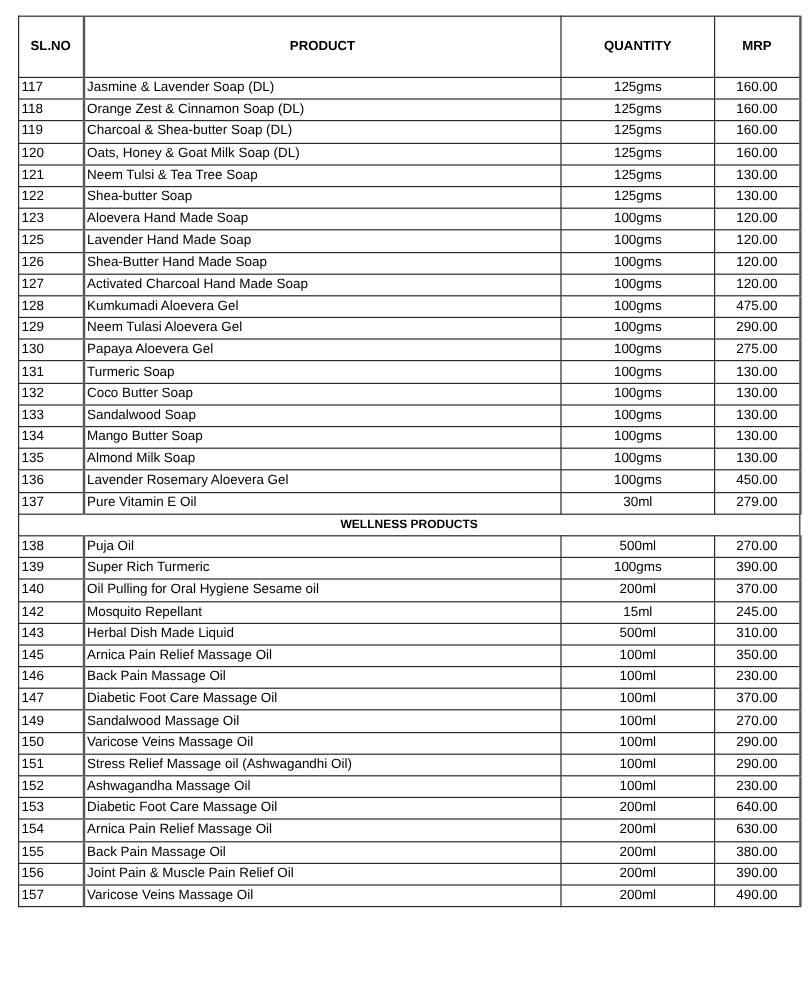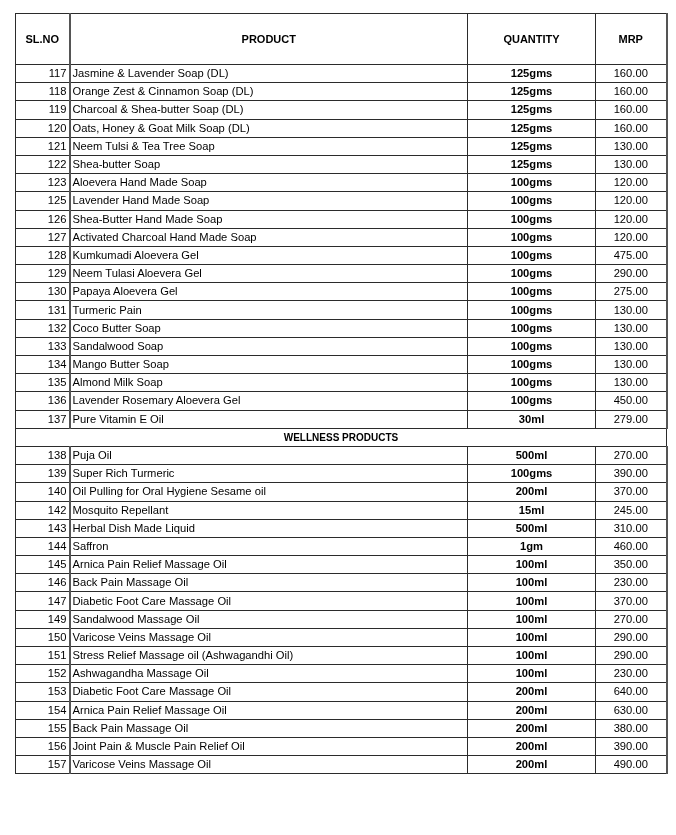--- a/index.html
+++ b/index.html
@@ -39,23 +39,23 @@
       height: 50px;
       font-weight: bold;
       font-size: 11px;
       text-align: center;
       vertical-align: middle;
     }
     col.c-sl { width: 54px; }
     col.c-prod { width: 398px; }
     col.c-qty { width: 128px; }
     col.c-mrp { width: 71px; }
-    td.sl { text-align: right; }
+    td.sl { text-align: left; }
     td.prod { text-align: left; padding-left: 2px; }
-    td.qty { text-align: center; font-weight: bold; }
+    td.qty { text-align: center; }
     td.mrp { text-align: center; }
     tr.section td {
       text-align: center;
       font-weight: bold;
       font-size: 10px;
     }
     table.price-table th.th-sl { border-right: 2px solid #555; }
     table.price-table td.sl { border-right: 2px solid #555; }
     table.price-table th.th-mrp, table.price-table td.mrp { border-right: 2px solid #555; }
   </style>
@@ -152,21 +152,21 @@
           <td class="mrp">290.00</td>
         </tr>
         <tr>
           <td class="sl">130</td>
           <td class="prod">Papaya Aloevera Gel</td>
           <td class="qty">100gms</td>
           <td class="mrp">275.00</td>
         </tr>
         <tr>
           <td class="sl">131</td>
-          <td class="prod">Turmeric Pain</td>
+          <td class="prod">Turmeric Soap</td>
           <td class="qty">100gms</td>
           <td class="mrp">130.00</td>
         </tr>
         <tr>
           <td class="sl">132</td>
           <td class="prod">Coco Butter Soap</td>
           <td class="qty">100gms</td>
           <td class="mrp">130.00</td>
         </tr>
         <tr>
@@ -230,26 +230,20 @@
           <td class="qty">15ml</td>
           <td class="mrp">245.00</td>
         </tr>
         <tr>
           <td class="sl">143</td>
           <td class="prod">Herbal Dish Made Liquid</td>
           <td class="qty">500ml</td>
           <td class="mrp">310.00</td>
         </tr>
         <tr>
-          <td class="sl">144</td>
-          <td class="prod">Saffron</td>
-          <td class="qty">1gm</td>
-          <td class="mrp">460.00</td>
-        </tr>
-        <tr>
           <td class="sl">145</td>
           <td class="prod">Arnica Pain Relief Massage Oil</td>
           <td class="qty">100ml</td>
           <td class="mrp">350.00</td>
         </tr>
         <tr>
           <td class="sl">146</td>
           <td class="prod">Back Pain Massage Oil</td>
           <td class="qty">100ml</td>
           <td class="mrp">230.00</td>

